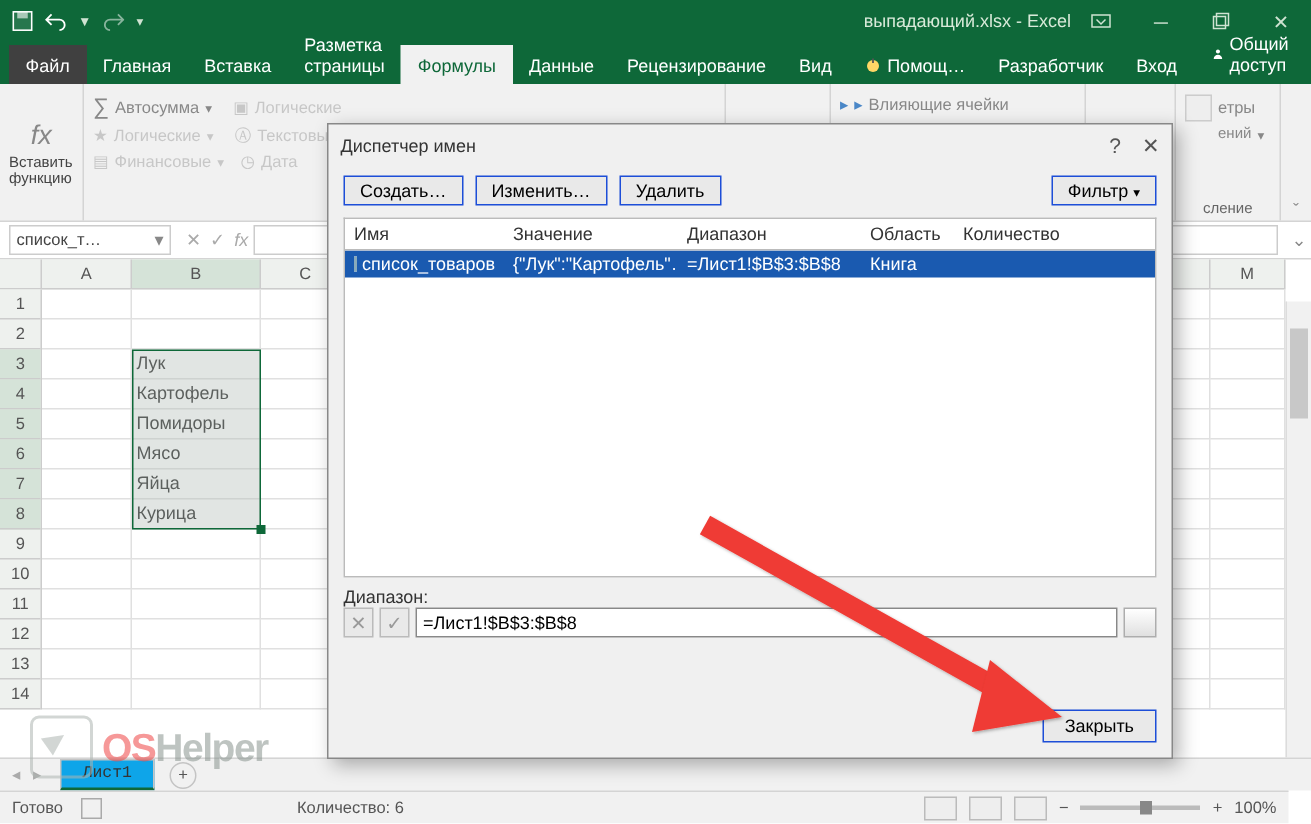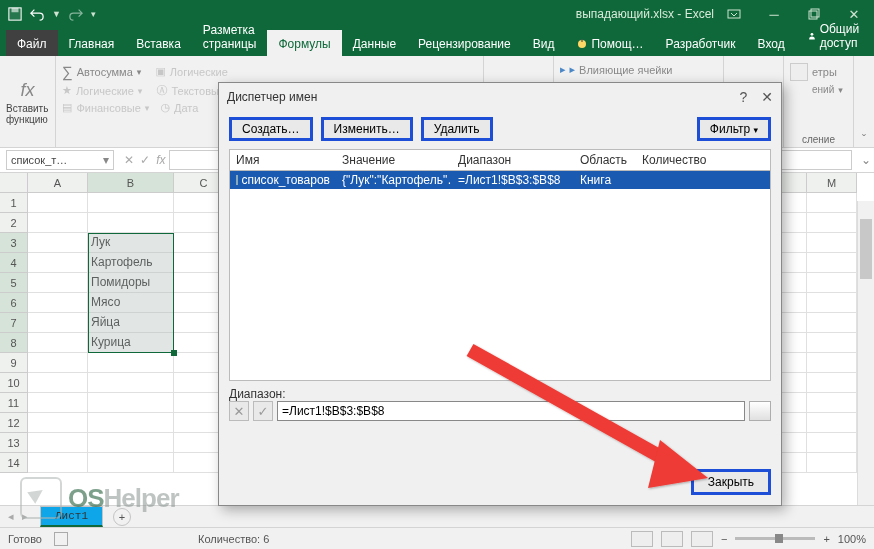--- a/index.html
+++ b/index.html
@@ -60,21 +60,21 @@
 .viewbtn { width: 22px; height: 16px; border: 1px solid #bbb; background: #eee; }
 .zoom-slider { width: 80px; height: 3px; background: #bbb; position: relative; }
 .zoom-slider::after { content: ""; position: absolute; left: 50%; top: -3px; width: 8px; height: 9px; background: #888; }
 
 
 .dialog { position: absolute; left: 218px; top: 82px; width: 564px; height: 424px; background: #f0f0f0; border: 1px solid #888; box-shadow: 4px 4px 12px rgba(0,0,0,0.3); display: flex; flex-direction: column; }
 .dlg-title { height: 28px; display: flex; align-items: center; padding: 0 8px; font-size: 12px; color: #333; }
 .dlg-title .x { margin-left: auto; display: flex; gap: 14px; font-size: 14px; color: #555; }
 .dlg-body { flex: 1; padding: 6px 10px 10px; display: flex; flex-direction: column; }
 .dlg-btn-row { display: flex; gap: 8px; }
-.dbtn { background: #e9e9e9; border: 3px solid #1d4ed8; padding: 2px 10px; font-size: 12px; cursor: pointer; }
+.dbtn { background: #e9e9e9; border: 1px solid #1d4ed8; padding: 2px 10px; font-size: 12px; cursor: pointer; }
 .dbtn.filter { margin-left: auto; }
 .listhdr { display: flex; background: #fff; border: 1px solid #bbb; border-bottom: none; margin-top: 8px; font-size: 12px; }
 .listhdr div { padding: 3px 6px; border-right: 1px solid transparent; }
 .listbox { flex: 1; background: #fff; border: 1px solid #bbb; overflow: auto; }
 .listrow { display: flex; background: #1a5ab0; color: #fff; font-size: 12px; align-items: center; }
 .listrow div { padding: 2px 6px; white-space: nowrap; overflow: hidden; }
 .lc-name { width: 106px; } .lc-val { width: 116px; } .lc-rng { width: 122px; } .lc-scope { width: 62px; } .lc-note { flex: 1; }
 .rangerow { margin-top: 6px; }
 .rangerow label { font-size: 12px; }
 .rangeedit { display: flex; align-items: center; gap: 4px; }
@@ -90,21 +90,21 @@
 .hscroll .lefttrack { position: absolute; right: 18px; top: 2px; bottom: 2px; width: 220px; background: #e4e4e4; }
 .hscroll .thumb { position: absolute; right: 22px; top: 2px; bottom: 2px; width: 80px; background: #c8c8c8; }
 
 
 .arrow { position: absolute; pointer-events: none; }
 
 
 .watermark { position: absolute; left: 20px; bottom: 30px; font-size: 26px; font-weight: bold; letter-spacing: -1px; opacity: 0.55; display: flex; align-items: center; gap: 6px; }
 .watermark .cursor-box { width: 42px; height: 42px; border: 2px solid #aeb6b2; border-radius: 6px; position: relative; }
 .watermark .cursor-box::after { content: ""; position: absolute; left: 8px; top: 8px; width: 0; height: 0; border-left: 14px solid #aeb6b2; border-top: 7px solid transparent; border-bottom: 7px solid transparent; transform: rotate(-35deg); }
-.watermark .os { color: #14532d; } .watermark .helper { color: #8a9590; }
+.watermark .os { color: #ef4444; } .watermark .helper { color: #8a9590; }
 </style>
 </head>
 <body>
 
 <div class="titlebar">
   <div class="qat">
     <svg class="qat-icon" viewBox="0 0 16 16">
         <rect x="1" y="1" width="14" height="14" fill="#fff" stroke="#fff" stroke-width="1.2" fill-opacity="0.1"></rect>
         <rect x="4" y="1" width="8" height="5" fill="#fff" fill-opacity="0.6"></rect>
       </svg>
@@ -412,21 +412,21 @@
     <div class="thumb"></div>
   </div>
 
 <div class="sheettabs" style="position:absolute;bottom:22px;left:0;right:0;">
   <span style="color:#aaa;position:absolute;left:8px;">◂</span>
   <span style="color:#aaa;position:absolute;left:22px;">▸</span>
   <div class="sheettab">Лист1</div>
   <div class="addsheet">+</div>
 </div>
 
-<div class="status" style="position:absolute;bottom:0;left:0;right:0;">
+<div class="status" style="position:absolute;bottom:0;left:0;right:15px;">
   <span>Готово</span>
   <span style="margin-left:12px;width:14px;height:14px;border:1px solid #aaa;"></span>
   <span style="margin-left:130px;"><span>Количество: </span><span>6</span></span>
   <div class="right">
     <div class="viewbtn"></div>
     <div class="viewbtn"></div>
     <div class="viewbtn"></div>
     <span>−</span>
     <div class="zoom-slider"></div>
     <span>+</span>

